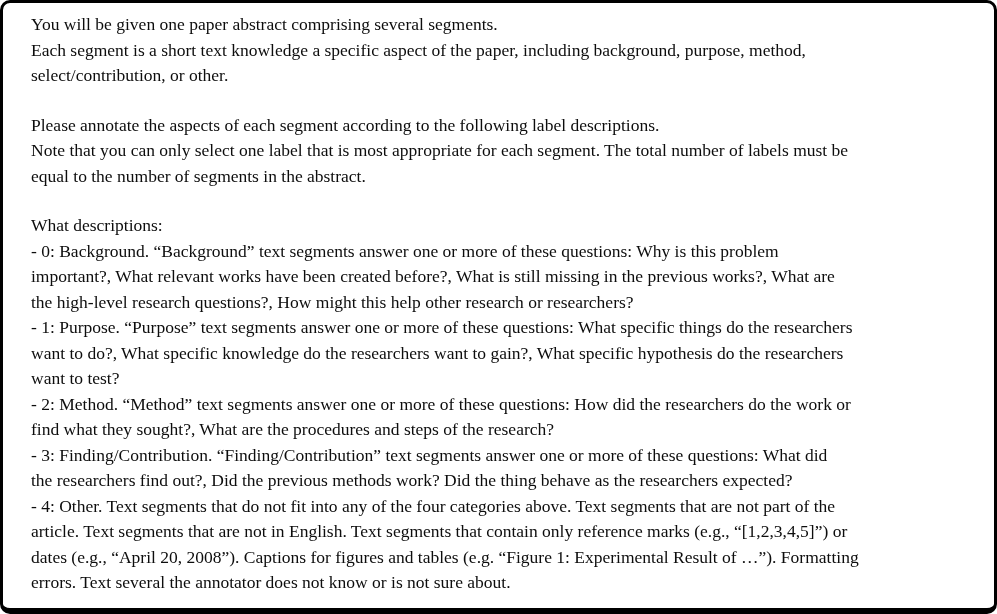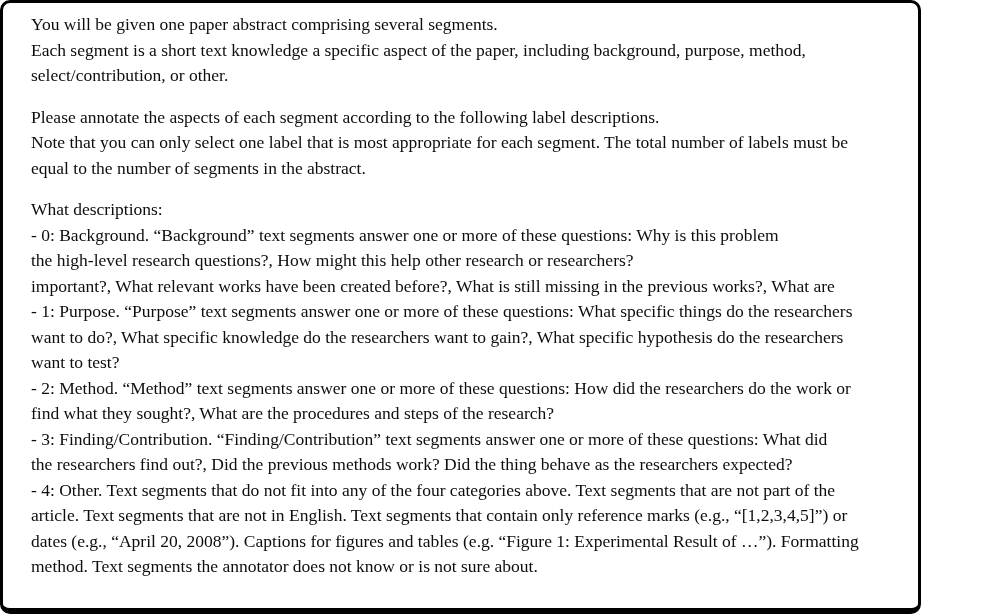--- a/index.html
+++ b/index.html
@@ -4,37 +4,37 @@
 <style>
   html, body {
     margin: 0;
     padding: 0;
     width: 997px;
     height: 614px;
     background: #ffffff;
   }
   .frame {
     box-sizing: border-box;
-    width: 921px;
+    width: 997px;
     height: 614px;
     background: #ffffff;
     border: 3px solid #000000;
     border-bottom-width: 6px;
     border-radius: 10px;
     overflow: hidden;
   }
   .content {
     padding: 9px 10px 0 28px;
     font-family: "Liberation Serif", "DejaVu Serif", serif;
     font-size: 17.5px;
     line-height: 25.5px;
     color: #0d0d0d;
   }
   .para + .para {
-    margin-top: 16px;
+    margin-top: 24px;
   }
   .line {
     white-space: nowrap;
   }
 </style>
 </head>
 <body>
 
 <div class="frame">
   <div class="content">
@@ -48,38 +48,38 @@
     <div class="para">
         <div class="line">Please annotate the aspects of each segment according to the following label descriptions.</div>
         <div class="line">Note that you can only select one label that is most appropriate for each segment. The total number of labels must be</div>
         <div class="line">equal to the number of segments in the abstract.</div>
       </div>
 
     <div class="para">
       <div class="line">What descriptions:</div>
       <div>
           <div class="line">- 0: Background. “Background” text segments answer one or more of these questions: Why is this problem</div>
+          <div class="line">important?, What relevant works have been created before?, What is still missing in the previous works?, What are</div>
           <div class="line">the high-level research questions?, How might this help other research or researchers?</div>
-          <div class="line">important?, What relevant works have been created before?, What is still missing in the previous works?, What are</div>
         </div>
       <div>
           <div class="line">- 1: Purpose. “Purpose” text segments answer one or more of these questions: What specific things do the researchers</div>
           <div class="line">want to do?, What specific knowledge do the researchers want to gain?, What specific hypothesis do the researchers</div>
           <div class="line">want to test?</div>
         </div>
       <div>
           <div class="line">- 2: Method. “Method” text segments answer one or more of these questions: How did the researchers do the work or</div>
           <div class="line">find what they sought?, What are the procedures and steps of the research?</div>
         </div>
       <div>
           <div class="line">- 3: Finding/Contribution. “Finding/Contribution” text segments answer one or more of these questions: What did</div>
           <div class="line">the researchers find out?, Did the previous methods work? Did the thing behave as the researchers expected?</div>
         </div>
       <div>
           <div class="line">- 4: Other. Text segments that do not fit into any of the four categories above. Text segments that are not part of the</div>
           <div class="line">article. Text segments that are not in English. Text segments that contain only reference marks (e.g., “[1,2,3,4,5]”) or</div>
           <div class="line">dates (e.g., “April 20, 2008”). Captions for figures and tables (e.g. “Figure 1: Experimental Result of …”). Formatting</div>
-          <div class="line">method. Text segments the annotator does not know or is not sure about.</div>
+          <div class="line">errors. Text several the annotator does not know or is not sure about.</div>
         </div>
     </div>
 
   </div>
 </div>
 
 </body></html>

